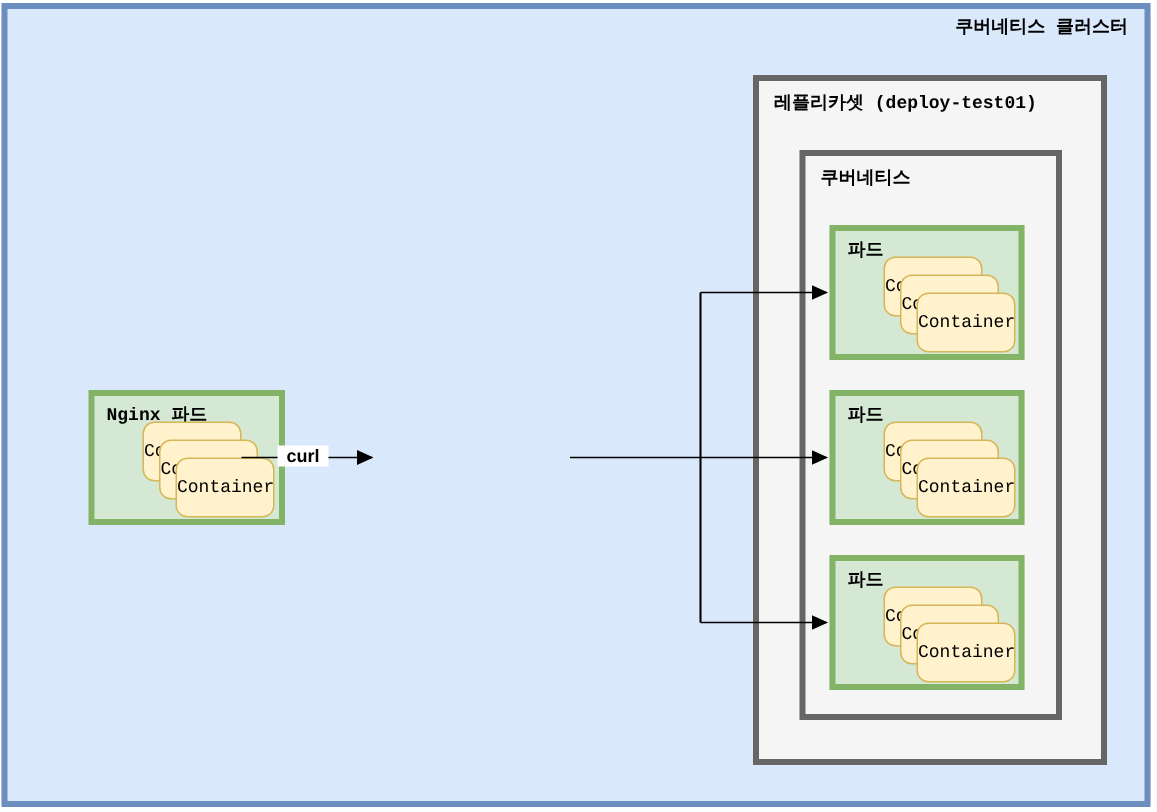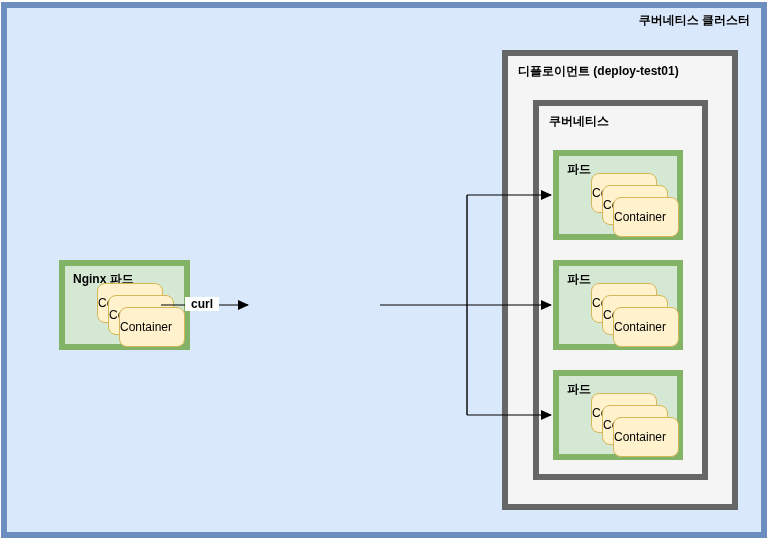--- a/index.html
+++ b/index.html
@@ -11,21 +11,22 @@
   .canvas {
     position: relative;
     width: 771px;
     height: 541px;
     background: #ffffff;
     overflow: hidden;
   }
   .box {
     position: absolute;
     box-sizing: border-box;
-    border: 6px solid #0f172a;
+    border: 4px solid #0f172a;
+    font-family: Liberation Mono, monospace;
   }
   .label {
     font-size: 12px;
     font-weight: bold;
     color: #000;
     line-height: 1.2;
     white-space: nowrap;
   }
 
   
@@ -137,21 +138,21 @@
 </head>
 <body>
 
 <div class="canvas">
 
   <div class="box cluster">
     <div class="label">쿠버네티스 클러스터</div>
   </div>
 
   <div class="box deployment">
-    <div class="label">디플로이먼트 (deploy-test01)</div>
+    <div class="label">레플리카셋 (deploy-test01)</div>
   </div>
 
   <div class="box replicaset">
     <div class="label">쿠버네티스</div>
   </div>
 
   <div class="box pod pod-1">
     <div class="label">파드</div>
     <div class="stack">
       <div class="container-box c-back">

